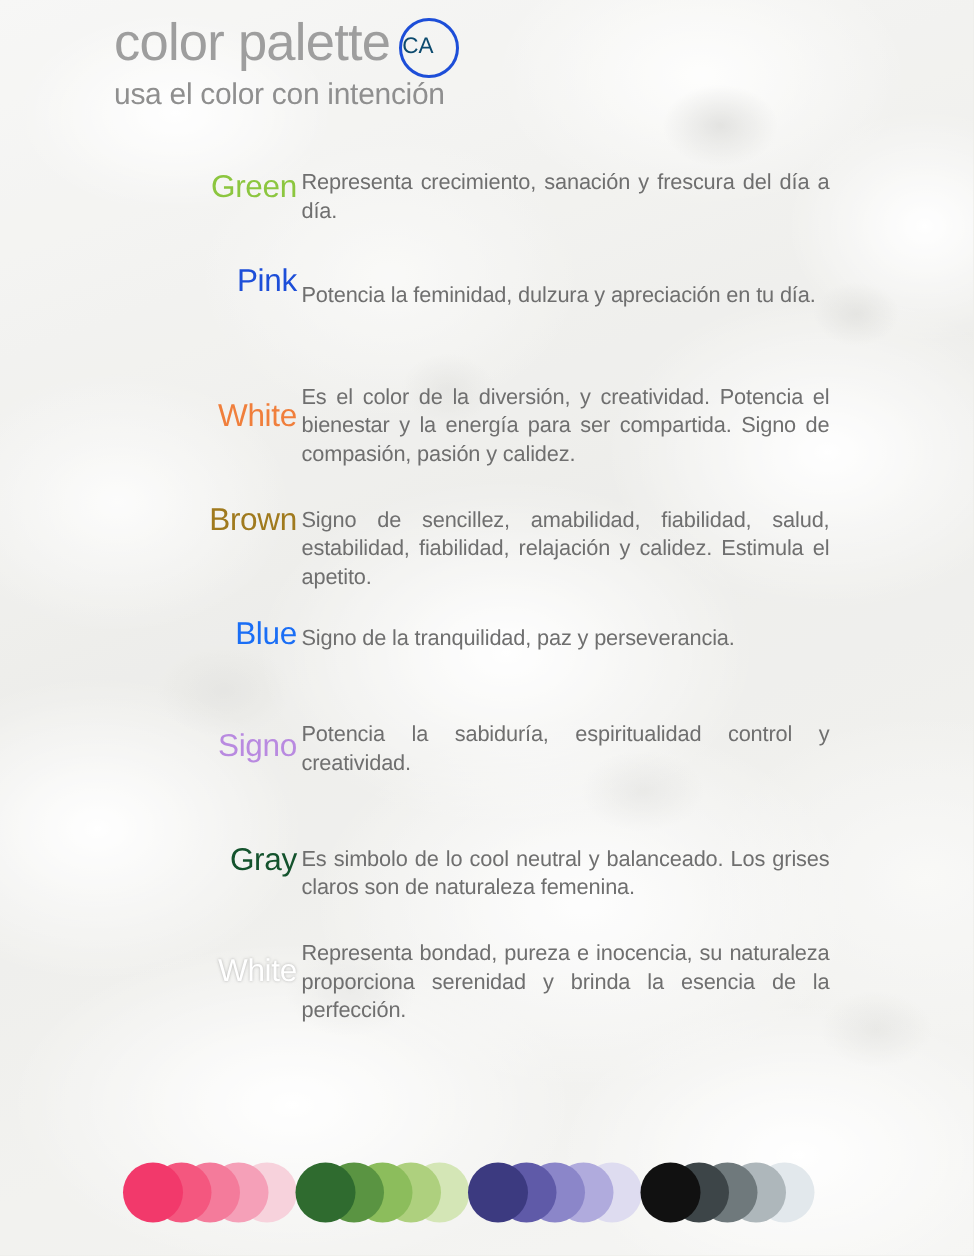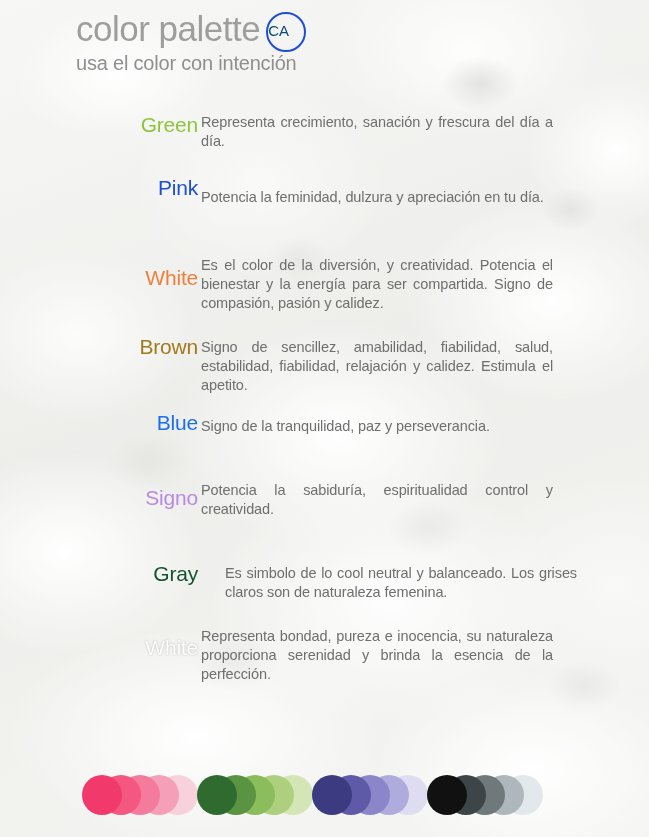--- a/index.html
+++ b/index.html
@@ -204,21 +204,21 @@
         <div class="row" style="top: 0px;">
           <div class="row-name" style="top: 310px; color: rgb(26, 110, 245);">Blue</div>
           <div class="row-desc" style="top: 317px;">Signo de la tranquilidad, paz y perseverancia.</div>
         </div>
         <div class="row" style="top: 0px;">
           <div class="row-name" style="top: 385px; color: rgb(185, 138, 224);">Signo</div>
           <div class="row-desc" style="top: 381px;">Potencia la sabiduría, espiritualidad control y creatividad.</div>
         </div>
         <div class="row" style="top: 0px;">
           <div class="row-name" style="top: 461px; color: #14532d;">Gray</div>
-          <div class="row-desc" style="top: 464px; margin-left: 24px;">Es simbolo de  lo cool neutral y balanceado. Los grises claros son de naturaleza femenina.</div>
+          <div class="row-desc" style="top: 464px;">Es simbolo de  lo cool neutral y balanceado. Los grises claros son de naturaleza femenina.</div>
         </div>
         <div class="row" style="top: 0px;">
           <div class="row-name" style="top: 535px; color: rgb(255, 255, 255); text-shadow: rgba(120, 120, 120, 0.55) 0px 0px 2px;">White</div>
           <div class="row-desc" style="top: 527px;">Representa bondad, pureza e inocencia, su naturaleza proporciona serenidad y brinda la esencia de la perfección.</div>
         </div>
       </div>
 
     <div id="swatches">
         <div class="swatch-group" style="left: 82px; width: 122px;">
           <div class="swatch" style="left: 0px; background: rgb(242, 57, 107); z-index: 10;"></div>

